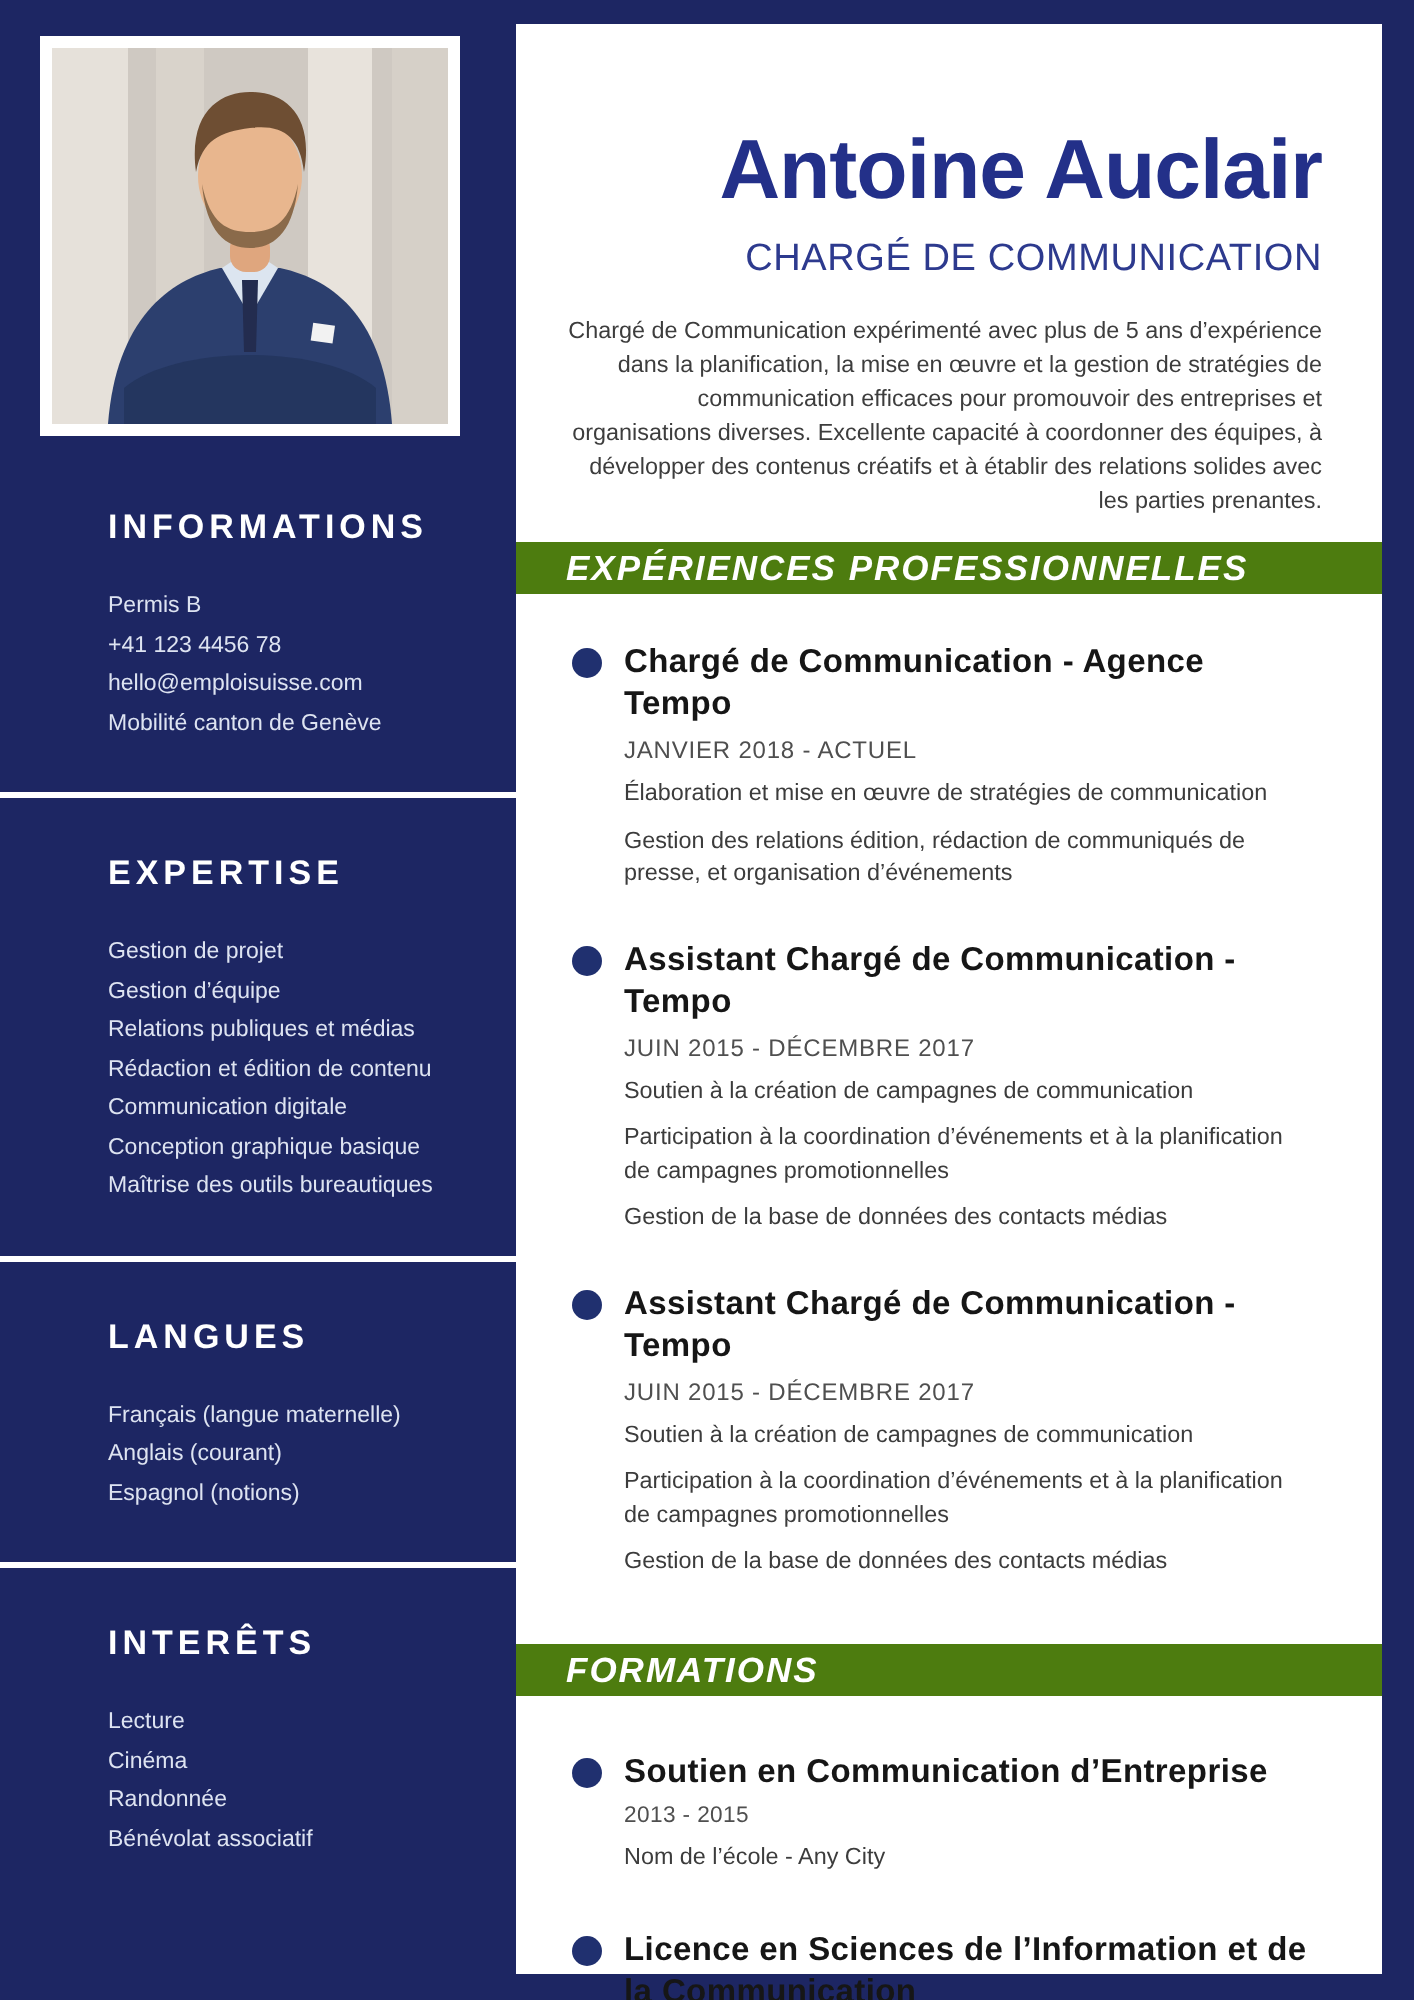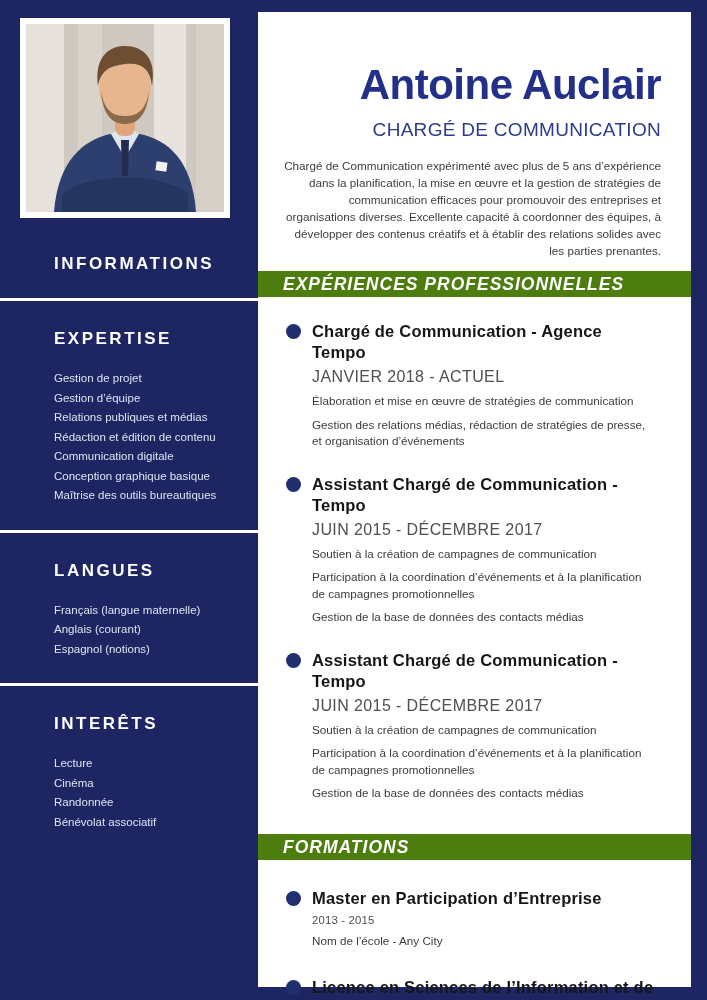--- a/index.html
+++ b/index.html
@@ -55,21 +55,21 @@
 
   .entries { padding: 0 36px 0 25px; }
   .entry { position: relative; padding-left: 29px; margin-top: 24px; }
   .entry.edu { margin-top: 28px; }
   .dot {
     position: absolute; left: 3px; top: 3px;
     width: 15px; height: 15px; border-radius: 50%;
     background: #20306f;
   }
   .entry h3 { font-size: 16.5px; font-weight: bold; color: #161616; letter-spacing: 0.2px; line-height: 21px; }
-  .period { font-size: 16px; color: #4f4f4f; margin-top: 5px; letter-spacing: 0.4px; }
+  .period { font-size: 12px; color: #4f4f4f; margin-top: 5px; letter-spacing: 0.4px; }
   .period.edu-years { font-size: 11.3px; letter-spacing: 0.2px; }
   .detail { font-size: 11.7px; color: #3c3c3c; line-height: 16.5px; margin-top: 7px; }
 </style>
 </head>
 <body>
 
 <div class="page">
 
   <aside class="sidebar">
 
@@ -87,20 +87,26 @@
         <rect x="130" y="138" width="11" height="9" fill="#f2f2f2" transform="rotate(8 135 142)"></rect>
         <rect x="89" y="92" width="20" height="20" rx="8" fill="#dfa67e"></rect>
         <ellipse cx="99" cy="64" rx="26" ry="30" fill="#e8b68e"></ellipse>
         <path d="M75 68 C77 92 87 100 99 100 C111 100 121 92 123 68 C119 88 110 92 99 92 C88 92 79 88 75 68 Z" fill="#8a6a4a"></path>
         <path d="M72 62 C68 32 84 22 99 22 C117 22 131 34 126 62 C124 44 115 38 99 40 C84 42 75 46 72 62 Z" fill="#6e4e33"></path>
       </svg>
     </div>
 
     <section class="side-block">
       <h2 class="side-title first">INFORMATIONS</h2>
+      <ul class="side-list">
+        <li>Permis B</li>
+        <li>+41 123 4456 78</li>
+        <li>hello@emploisuisse.com</li>
+        <li>Mobilité canton de Genève</li>
+      </ul>
     </section>
     <div class="divider"></div>
 
     <section class="side-block">
       <h2 class="side-title">EXPERTISE</h2>
       <ul class="side-list">
         <li>Gestion de projet</li>
         <li>Gestion d’équipe</li>
         <li>Relations publiques et médias</li>
         <li>Rédaction et édition de contenu</li>
@@ -144,21 +150,21 @@
       <span>EXPÉRIENCES PROFESSIONNELLES</span>
     </div>
 
     <div class="entries">
 
       <div class="entry">
         <span class="dot"></span>
         <h3>Chargé de Communication - Agence Tempo</h3>
         <div class="period">JANVIER 2018 - ACTUEL</div>
         <p class="detail">Élaboration et mise en œuvre de stratégies de communication</p>
-        <p class="detail">Gestion des relations médias, rédaction de stratégies de presse, et organisation d’événements</p>
+        <p class="detail">Gestion des relations édition, rédaction de communiqués de presse, et organisation d’événements</p>
       </div>
 
       <div class="entry">
         <span class="dot"></span>
         <h3>Assistant Chargé de Communication - Tempo</h3>
         <div class="period">JUIN 2015 - DÉCEMBRE 2017</div>
         <p class="detail">Soutien à la création de campagnes de communication</p>
         <p class="detail">Participation à la coordination d’événements et à la planification de campagnes promotionnelles</p>
         <p class="detail">Gestion de la base de données des contacts médias</p>
       </div>
@@ -175,21 +181,21 @@
     </div>
 
     <div class="section-bar second">
       <span>FORMATIONS</span>
     </div>
 
     <div class="entries">
 
       <div class="entry edu">
         <span class="dot"></span>
-        <h3>Master en Participation d’Entreprise</h3>
+        <h3>Soutien en Communication d’Entreprise</h3>
         <div class="period edu-years">2013 - 2015</div>
         <p class="detail">Nom de l’école - Any City</p>
       </div>
 
       <div class="entry edu">
         <span class="dot"></span>
         <h3>Licence en Sciences de l’Information et de la Communication</h3>
 
       </div>
 

